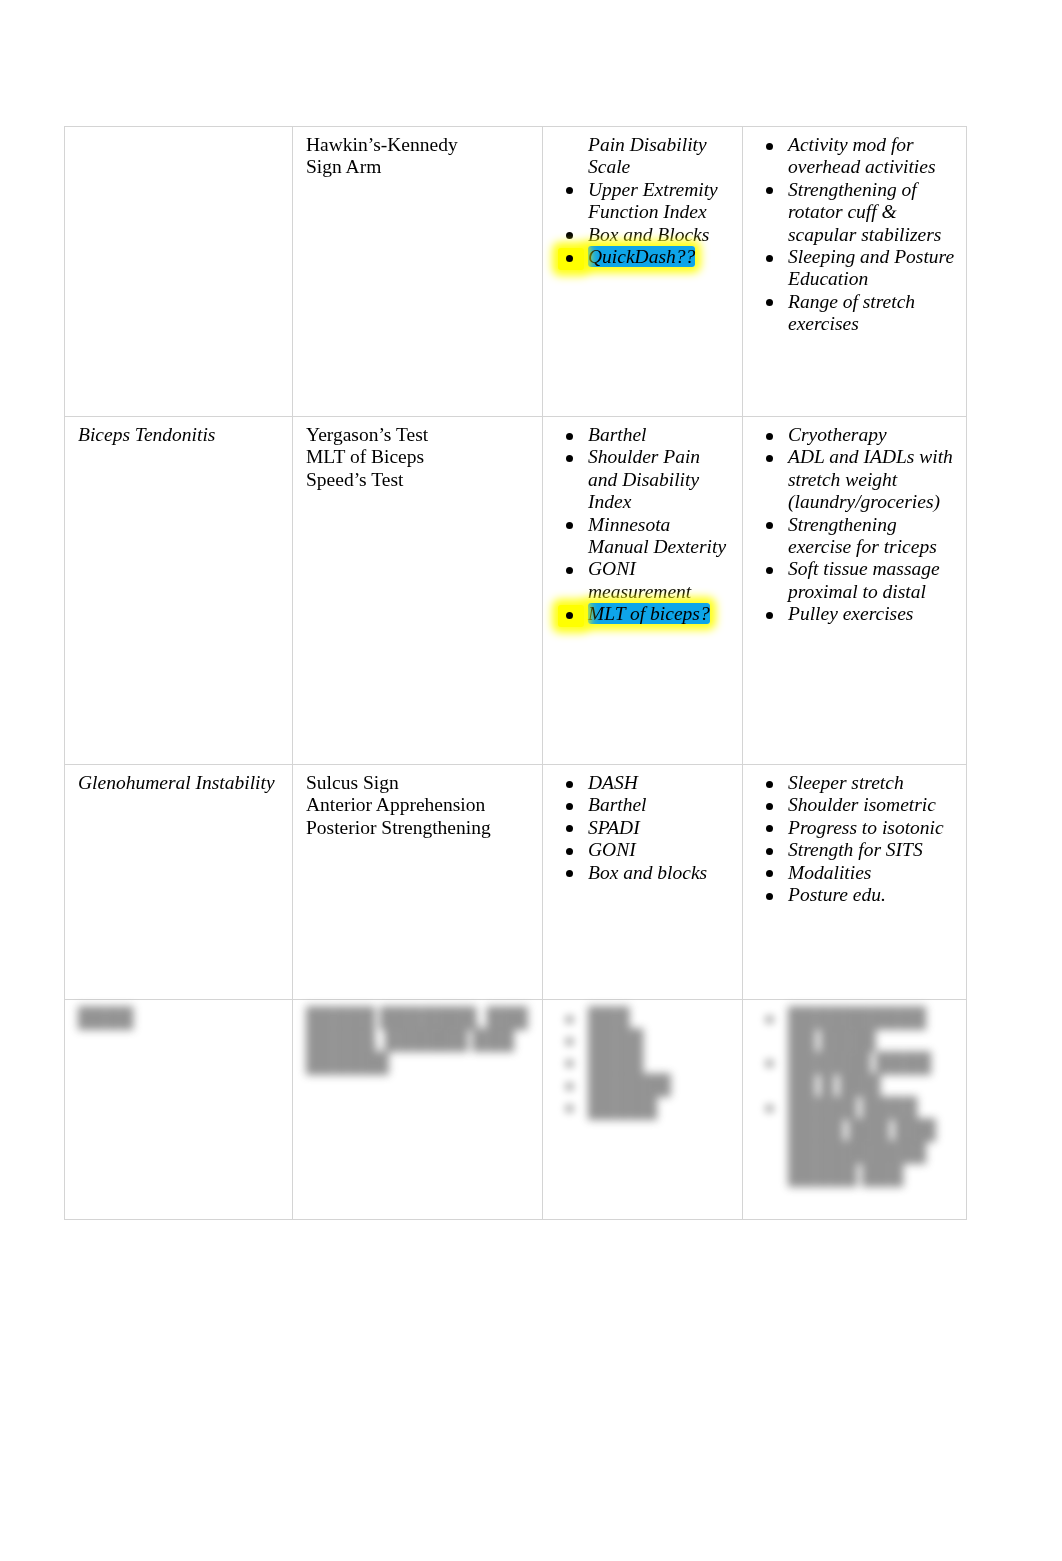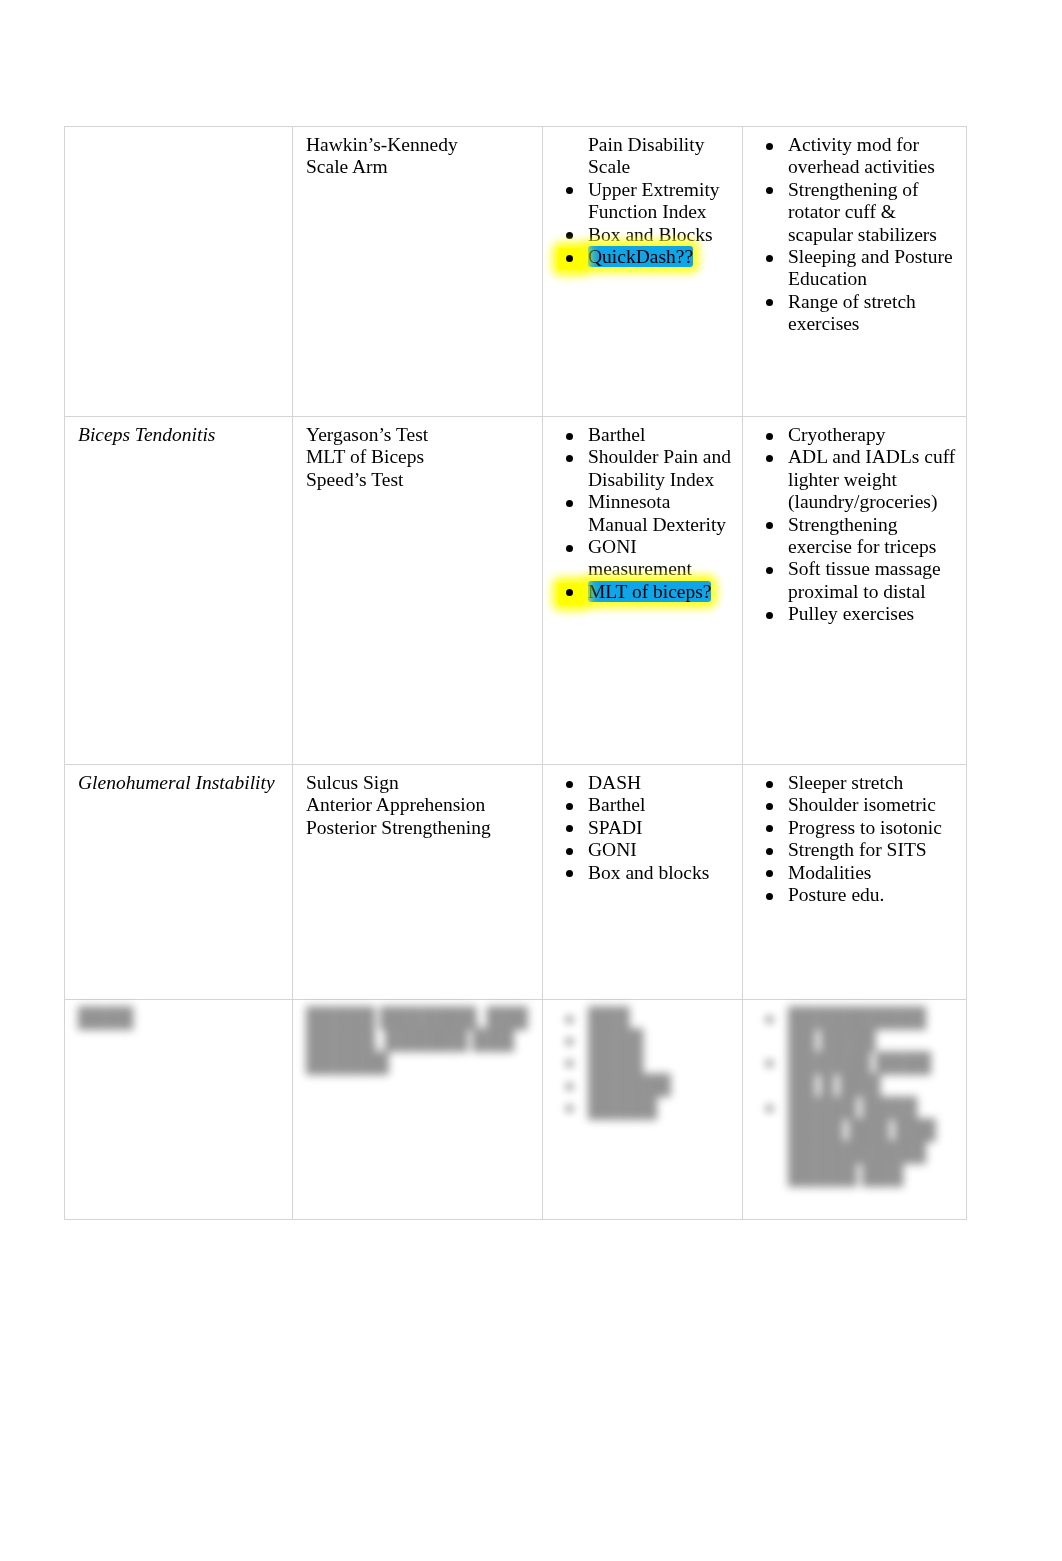--- a/index.html
+++ b/index.html
@@ -53,20 +53,21 @@
   .plain-line {
     display: block;
     white-space: pre-wrap;
   }
 
   
   ul.bl {
     margin: 0;
     padding: 0;
     list-style: none;
+    font-style: italic;
   }
   ul.bl > li {
     position: relative;
     padding-left: 32px;
     margin: 0;
   }
   ul.bl > li.bulleted::before {
     content: "";
     position: absolute;
     left: 10px;
@@ -121,21 +122,21 @@
       <col class="col-condition">
       <col class="col-tests">
       <col class="col-measures">
       <col class="col-interv">
     </colgroup>
     <tbody>
         <tr id="row-continued-impingement" style="height: 290px;">
           <td class="col-condition"></td>
           <td class="col-tests">
             <span class="plain-line">Hawkin’s-Kennedy</span>
-            <span class="plain-line">Scale Arm</span>
+            <span class="plain-line">Sign Arm</span>
           </td>
           <td class="col-measures">
             <ul class="bl">
               <li class="continued"><span class="li-text">Pain Disability Scale</span></li>
               <li class="bulleted"><span class="li-text">Upper Extremity Function Index</span></li>
               <li class="bulleted"><span class="li-text">Box and Blocks</span></li>
               <li class="bulleted hl-row"><span class="bullet-hl"></span><span class="li-text">QuickDash??</span></li>
             </ul>
           </td>
           <td class="col-interv">
@@ -161,21 +162,21 @@
               <li class="bulleted"><span class="li-text">Barthel</span></li>
               <li class="bulleted"><span class="li-text">Shoulder Pain and Disability Index</span></li>
               <li class="bulleted"><span class="li-text">Minnesota Manual Dexterity</span></li>
               <li class="bulleted"><span class="li-text">GONI measurement</span></li>
               <li class="bulleted hl-row"><span class="bullet-hl"></span><span class="li-text">MLT of biceps?</span></li>
             </ul>
           </td>
           <td class="col-interv">
             <ul class="bl">
               <li class="bulleted"><span class="li-text">Cryotherapy</span></li>
-              <li class="bulleted"><span class="li-text">ADL and IADLs cuff lighter weight (laundry/groceries)</span></li>
+              <li class="bulleted"><span class="li-text">ADL and IADLs with stretch weight (laundry/groceries)</span></li>
               <li class="bulleted"><span class="li-text">Strengthening exercise for triceps</span></li>
               <li class="bulleted"><span class="li-text">Soft tissue massage proximal to distal</span></li>
               <li class="bulleted"><span class="li-text">Pulley exercises</span></li>
             </ul>
           </td>
         </tr>
         <tr id="row-glenohumeral-instability" style="height: 235px;">
           <td class="col-condition">
             <span class="plain-line">Glenohumeral Instability</span>
           </td>

